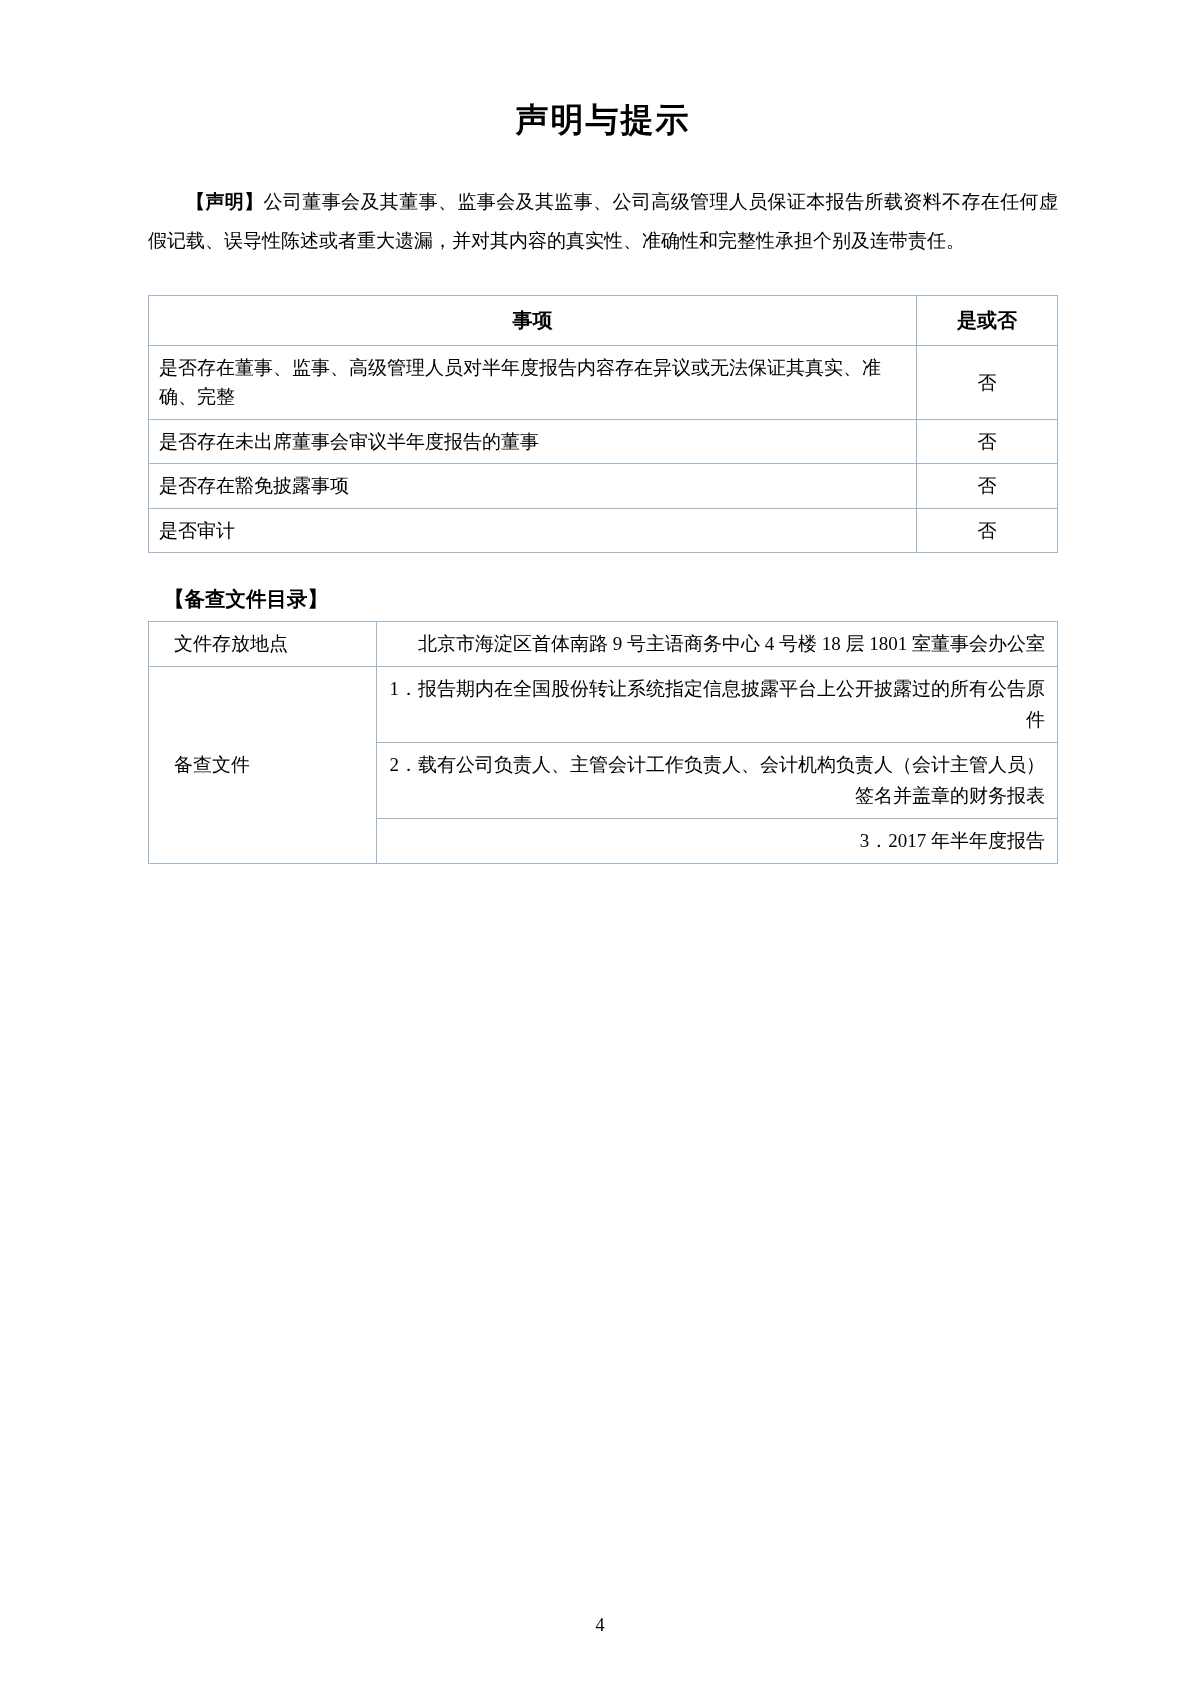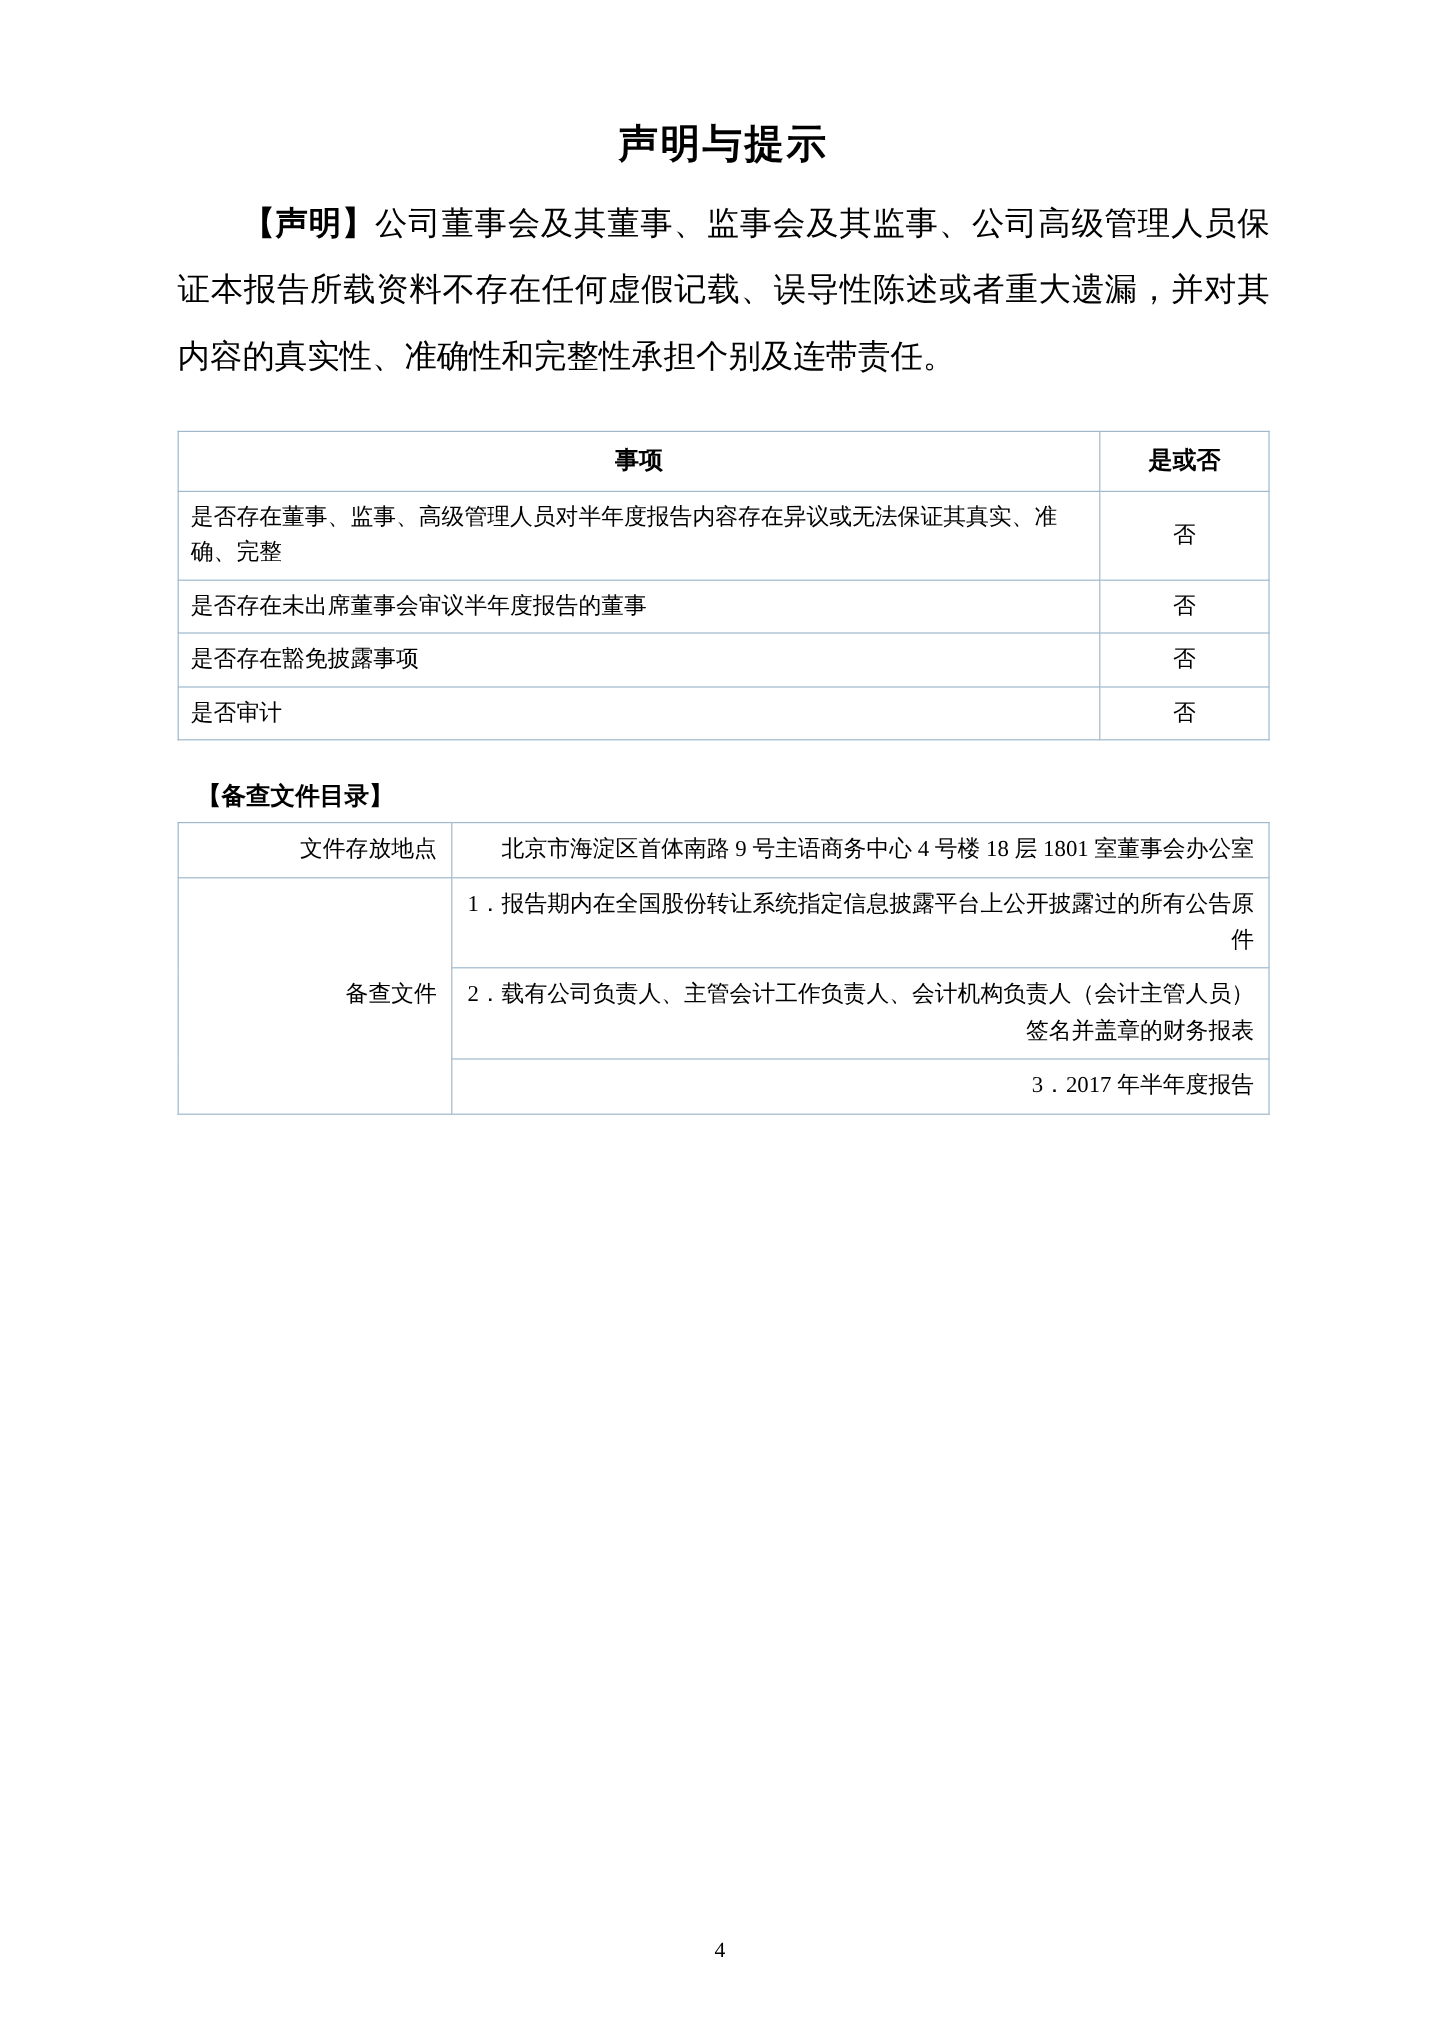--- a/index.html
+++ b/index.html
@@ -47,27 +47,27 @@
     font-size: 19px;
     letter-spacing: 0.5px;
   }
 
   
   .doc-title {
     text-align: center;
     font-size: 33px;
     font-weight: bold;
     margin-top: 46px;
-    margin-bottom: 16px;
+    margin-bottom: 40px;
     letter-spacing: 2px;
   }
 
   
   .para {
-    font-size: 27px;
+    font-size: 19px;
     line-height: 2.05;
     text-indent: 2em;
     text-align: justify;
     margin: 0 0 6px 0;
   }
   .para b {
     font-weight: bold;
   }
 
   
@@ -119,21 +119,21 @@
     font-size: 19px;
   }
   .tbl-docs td {
     border: 1px solid #9fb8cd;
     padding: 7px 12px;
     line-height: 1.6;
     vertical-align: middle;
   }
   .tbl-docs td.label {
     width: 190px;
-    text-align: right;
+    text-align: left;
     padding-left: 25px;
   }
   .tbl-docs td.value {
     text-align: right;
   }
 
   
   .page-number {
     position: absolute;
     bottom: 60px;

